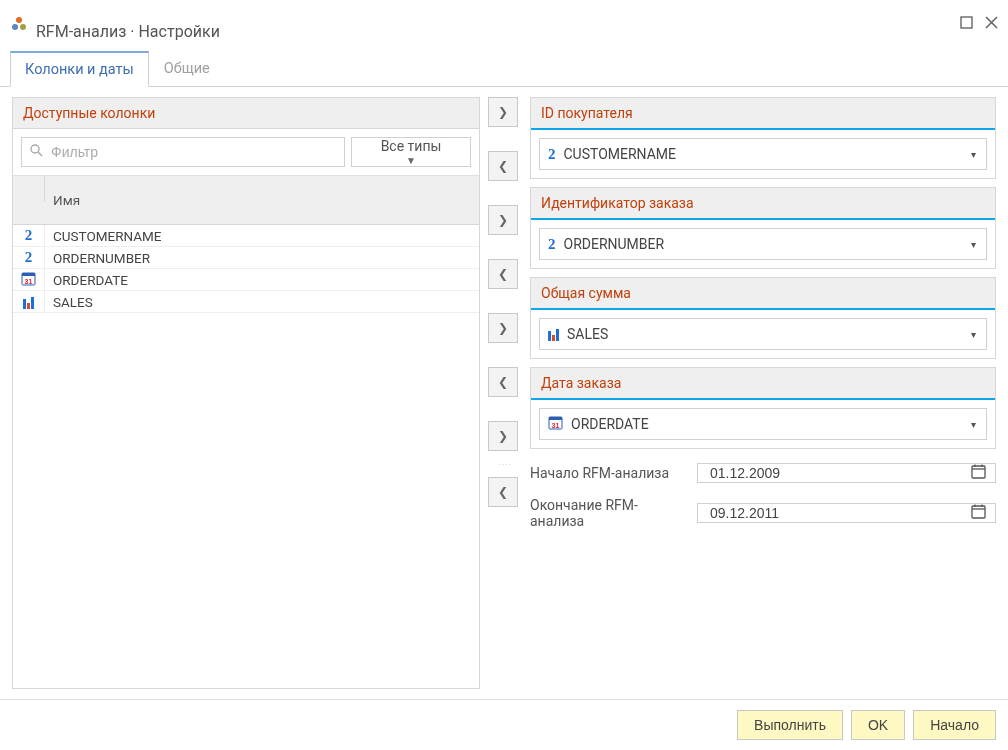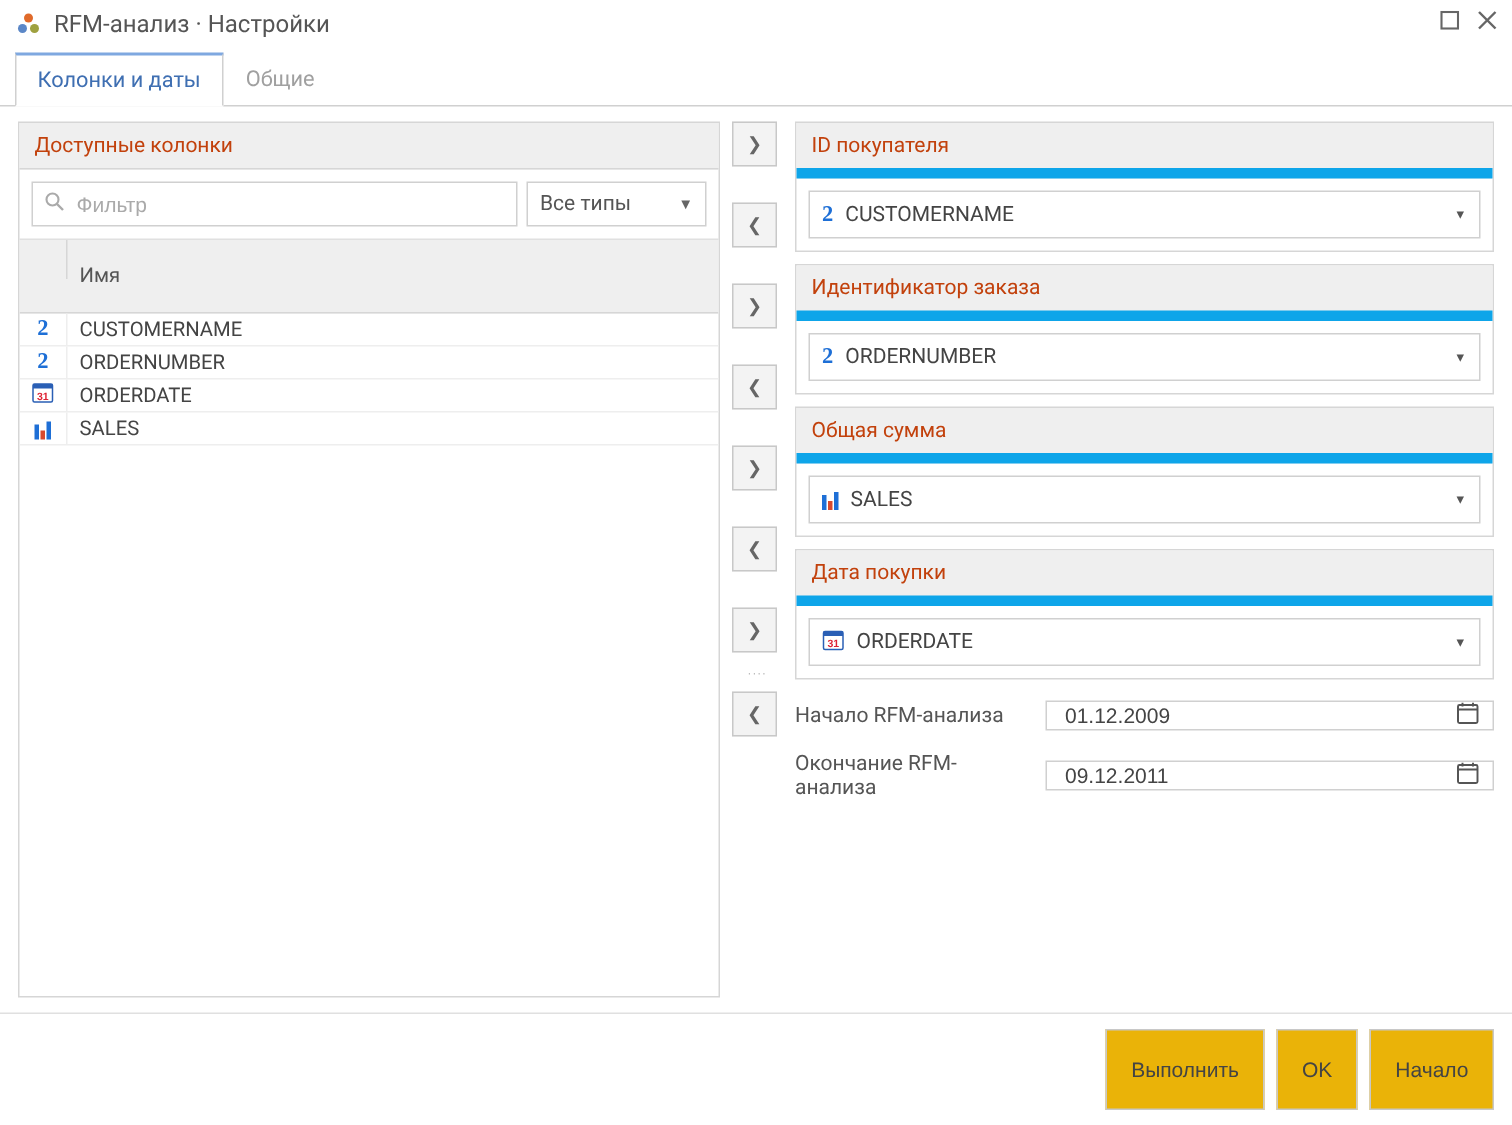--- a/index.html
+++ b/index.html
@@ -23,20 +23,21 @@
     padding: 6px 10px 4px 10px;
   }
   .titlebar .appicon {
     width: 18px; height: 18px; margin-right: 8px;
     position: relative;
   }
   .titlebar .title {
     flex: 1;
     font-size: 16px;
     color: #555;
+    margin-top: 16px;
   }
   .titlebar .winbuttons { display: flex; gap: 12px; }
   .winbtn { color: #666; cursor: pointer; font-size: 14px; }
 
   .tabs {
     display: flex;
     border-bottom: 1px solid #d0d0d0;
     padding: 0 10px;
     gap: 0;
     margin-top: 6px;
@@ -103,20 +104,21 @@
     width: 120px;
     height: 30px;
     border: 1px solid #d0d0d0;
     display: flex;
     align-items: center;
     justify-content: space-between;
     padding: 0 8px;
     color: #555;
     cursor: pointer;
     background: #fff;
+    flex-direction: column;
   }
   .caret { font-size: 10px; color:#666; }
 
   .grid {
     flex: 1;
     overflow: auto;
     border-top: 1px solid #e0e0e0;
   }
   .grid-header {
     display: flex;
@@ -179,21 +181,21 @@
     flex: 1;
     display: flex;
     flex-direction: column;
     gap: 8px;
     min-width: 0;
   }
   .field-block {
     border: 1px solid #d6d6d6;
   }
   .field-block .pane-header {
-    border-bottom: 7px solid #0ea5e9;
+    border-bottom: 2px solid #0ea5e9;
   }
   .field-body {
     padding: 8px;
   }
   .combo {
     border: 1px solid #d0d0d0;
     height: 32px;
     display: flex;
     align-items: center;
     padding: 0 10px 0 8px;
@@ -229,22 +231,22 @@
 
   .footer {
     border-top: 1px solid #e0e0e0;
     padding: 10px 12px;
     display:flex;
     justify-content:flex-end;
     gap: 8px;
   }
   .btn {
     border: 1px solid #c8c8c8;
-    background: #eab308;
-    padding: 18px 16px;
+    background: #fef9c3;
+    padding: 6px 16px;
     cursor: pointer;
     color: #444;
     font-size: 14px;
   }
 
   
   .ic-num2 { color:#1e6fd6; font-weight:bold; font-family: Georgia, serif; font-size:15px; }
   .ic-date { display:inline-block; }
   .ic-bars { display:inline-flex; align-items:flex-end; gap:1px; height:14px;}
   .ic-bars span { display:inline-block; width:3px; background:#1e6fd6; }
@@ -401,21 +403,21 @@
                   <span style="height:12px"></span>
                 </span>
               <span>SALES</span>
             </span>
             <span class="caret">▾</span>
           </div>
         </div>
       </div>
 
       <div class="field-block">
-        <div class="pane-header">Дата покупки</div>
+        <div class="pane-header">Дата заказа</div>
         <div class="field-body">
           <div class="combo">
             <span class="combo-left">
               <span class="ic-date">
                 <svg width="15" height="15" viewBox="0 0 15 15">
                     <rect x="1" y="2" width="13" height="12" rx="1" fill="#fff" stroke="#2a5fb5" stroke-width="1"></rect>
                     <rect x="1" y="2" width="13" height="3" fill="#2a5fb5"></rect>
                     <text x="7.5" y="12.5" font-size="7" fill="#d23" text-anchor="middle" font-family="Arial" font-weight="bold">31</text>
                   </svg>
               </span>

